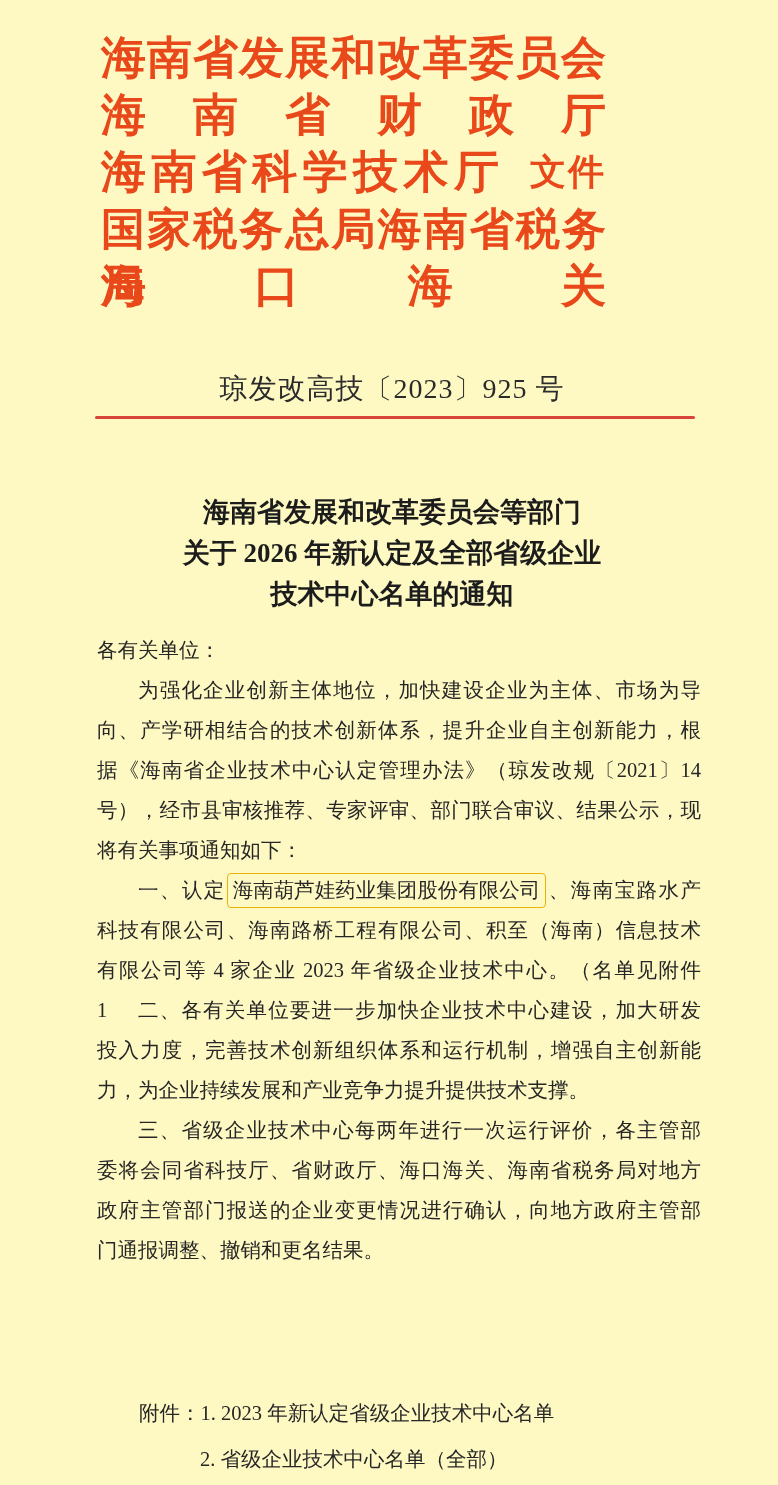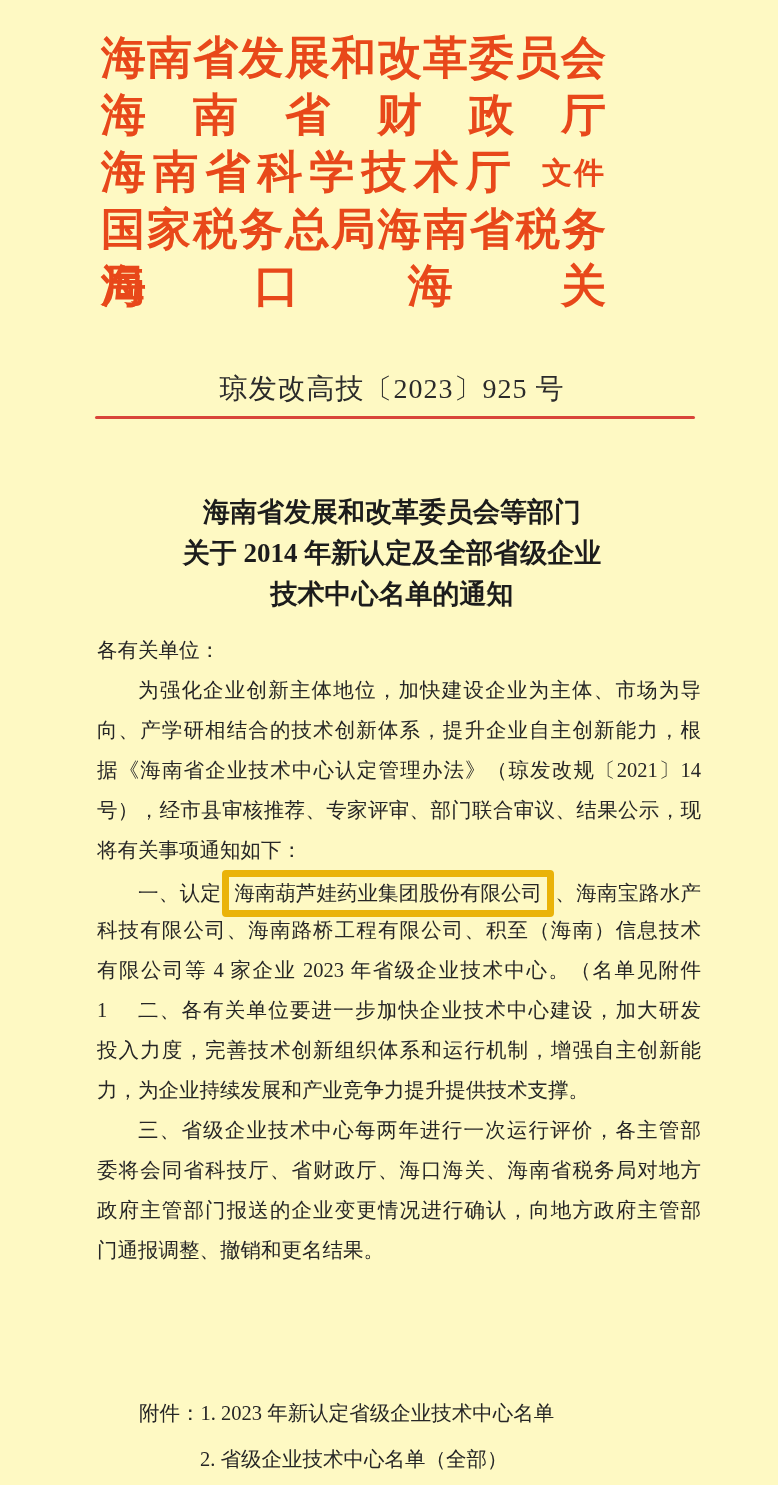--- a/index.html
+++ b/index.html
@@ -22,21 +22,21 @@
     text-align:justify; text-align-last:justify;
     overflow:visible; white-space:normal;
   }
   .h-line.h4 { font-size:44px; }
   .h3row { display:flex; align-items:flex-end; }
   .h3name {
     display:block; width:505px; height:57px; line-height:57px; font-size:45px;
     text-align:justify; text-align-last:justify;
   }
   .h3suffix {
-    display:block; height:57px; line-height:57px; font-size:30px;
+    display:block; height:57px; line-height:57px; font-size:36px;
     margin-left:31px; white-space:nowrap; letter-spacing:2px;
   }
   
   .doc-number {
     position:absolute; top:370px; left:92px; width:600px;
     font-size:28px; color:#2b2b2b; text-align:center; letter-spacing:1px;
   }
   
   .red-divider {
     position:absolute; top:416px; left:95px; width:600px; height:3px;
@@ -51,21 +51,21 @@
   
   .body {
     position:absolute; top:630px; left:97px; width:604px;
     font-size:20.5px; color:#262626;
   }
   .b-line { height:40px; line-height:40px; overflow:visible; white-space:normal; }
   .b-line.just { text-align:justify; text-align-last:justify; }
   .b-line.indent { padding-left:41px; }
   .hl-company {
     display:inline-block;
-    border:7px solid #eab308;
+    border:1px solid #eab308;
     border-radius:4px;
     padding:6px 5px;
     margin:0 1px;
     line-height:21px;
     vertical-align:baseline;
   }
   
   .attachments {
     position:absolute; top:1390px; left:97px; width:604px;
     font-size:20.5px; color:#262626;
@@ -89,21 +89,21 @@
     <div class="h-line h4">国家税务总局海南省税务局</div>
     <div class="h-line">海口海关</div>
   </header>
 
   <div class="doc-number">琼发改高技〔2023〕925 号</div>
 
   <div class="red-divider"></div>
 
   <div class="title">
     <div>海南省发展和改革委员会等部门</div>
-    <div>关于 2014 年新认定及全部省级企业</div>
+    <div>关于 2026 年新认定及全部省级企业</div>
     <div>技术中心名单的通知</div>
   </div>
 
   <main class="body">
     <div class="b-line">各有关单位：</div>
     <div class="b-line indent just">为强化企业创新主体地位，加快建设企业为主体、市场为导</div>
     <div class="b-line just">向、产学研相结合的技术创新体系，提升企业自主创新能力，根</div>
     <div class="b-line just">据《海南省企业技术中心认定管理办法》（琼发改规〔2021〕14</div>
     <div class="b-line just">号），经市县审核推荐、专家评审、部门联合审议、结果公示，现</div>
     <div class="b-line">将有关事项通知如下：</div>

